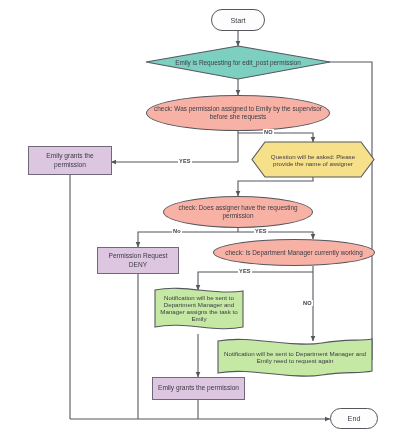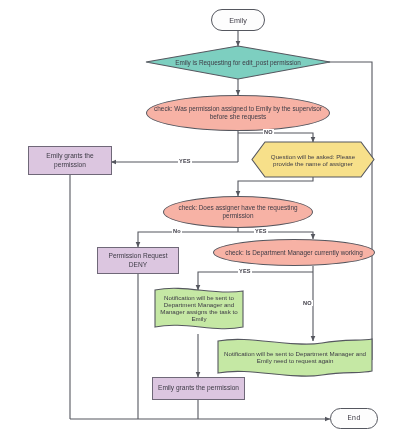--- a/index.html
+++ b/index.html
@@ -85,21 +85,21 @@
 
     <polygon points="265,142 361,142 374,159.5 361,177 265,177 252,159.5" fill="#f7e08a" stroke="#55575f" stroke-width="1.1"></polygon>
 
     <path d="M155,290 C185,284 215,296 243,291 L243,327 C215,333 185,321 155,327 Z" fill="#c5e8a4" stroke="#55575f" stroke-width="1.1"></path>
 
     <path d="M218,341 C250,335 290,348 322,343 C345,339 360,341 372,339 L372,371
              C360,374 345,371 322,375 C290,380 250,367 218,373 Z" fill="#c5e8a4" stroke="#55575f" stroke-width="1.1"></path>
   </svg>
 
   <div class="node term" style="left:211px;top:9px;width:54px;height:22px;">
-    <span class="txt">Emily</span>
+    <span class="txt">Start</span>
   </div>
 
   <div class="diamond-wrap" style="left:150px;top:46px;width:176px;height:33px;">
     <div class="label">Emily is Requesting for edit_post permission</div>
   </div>
 
   <div class="node ellipse" style="left:146px;top:95px;width:184px;height:36px;">
     <span class="txt">check: Was permission assigned to Emily by the supervisor before she requests</span>
   </div>
 
@@ -128,21 +128,21 @@
   </div>
 
   <div class="shape-wrap" style="left:218px;top:341px;width:154px;height:32px;">
     <div class="label" style="padding:0 4px;">Notification will be sent to Department Manager and Emily need to request again</div>
   </div>
 
   <div class="node proc" style="left:152px;top:377px;width:93px;height:23px;">
     <span class="txt">Emily grants the permission</span>
   </div>
 
-  <div class="node term" style="left:330px;top:408px;width:48px;height:21px;font-family:Liberation Mono, monospace;">
+  <div class="node term" style="left:330px;top:408px;width:48px;height:21px;">
     <span class="txt">End</span>
   </div>
 
   <div class="edge-label" style="left:263px;top:129px;">NO</div>
   <div class="edge-label" style="left:178px;top:158px;">YES</div>
   <div class="edge-label" style="left:172px;top:228px;">No</div>
   <div class="edge-label" style="left:254px;top:228px;">YES</div>
   <div class="edge-label" style="left:238px;top:268px;">YES</div>
   <div class="edge-label" style="left:302px;top:300px;">NO</div>
 

